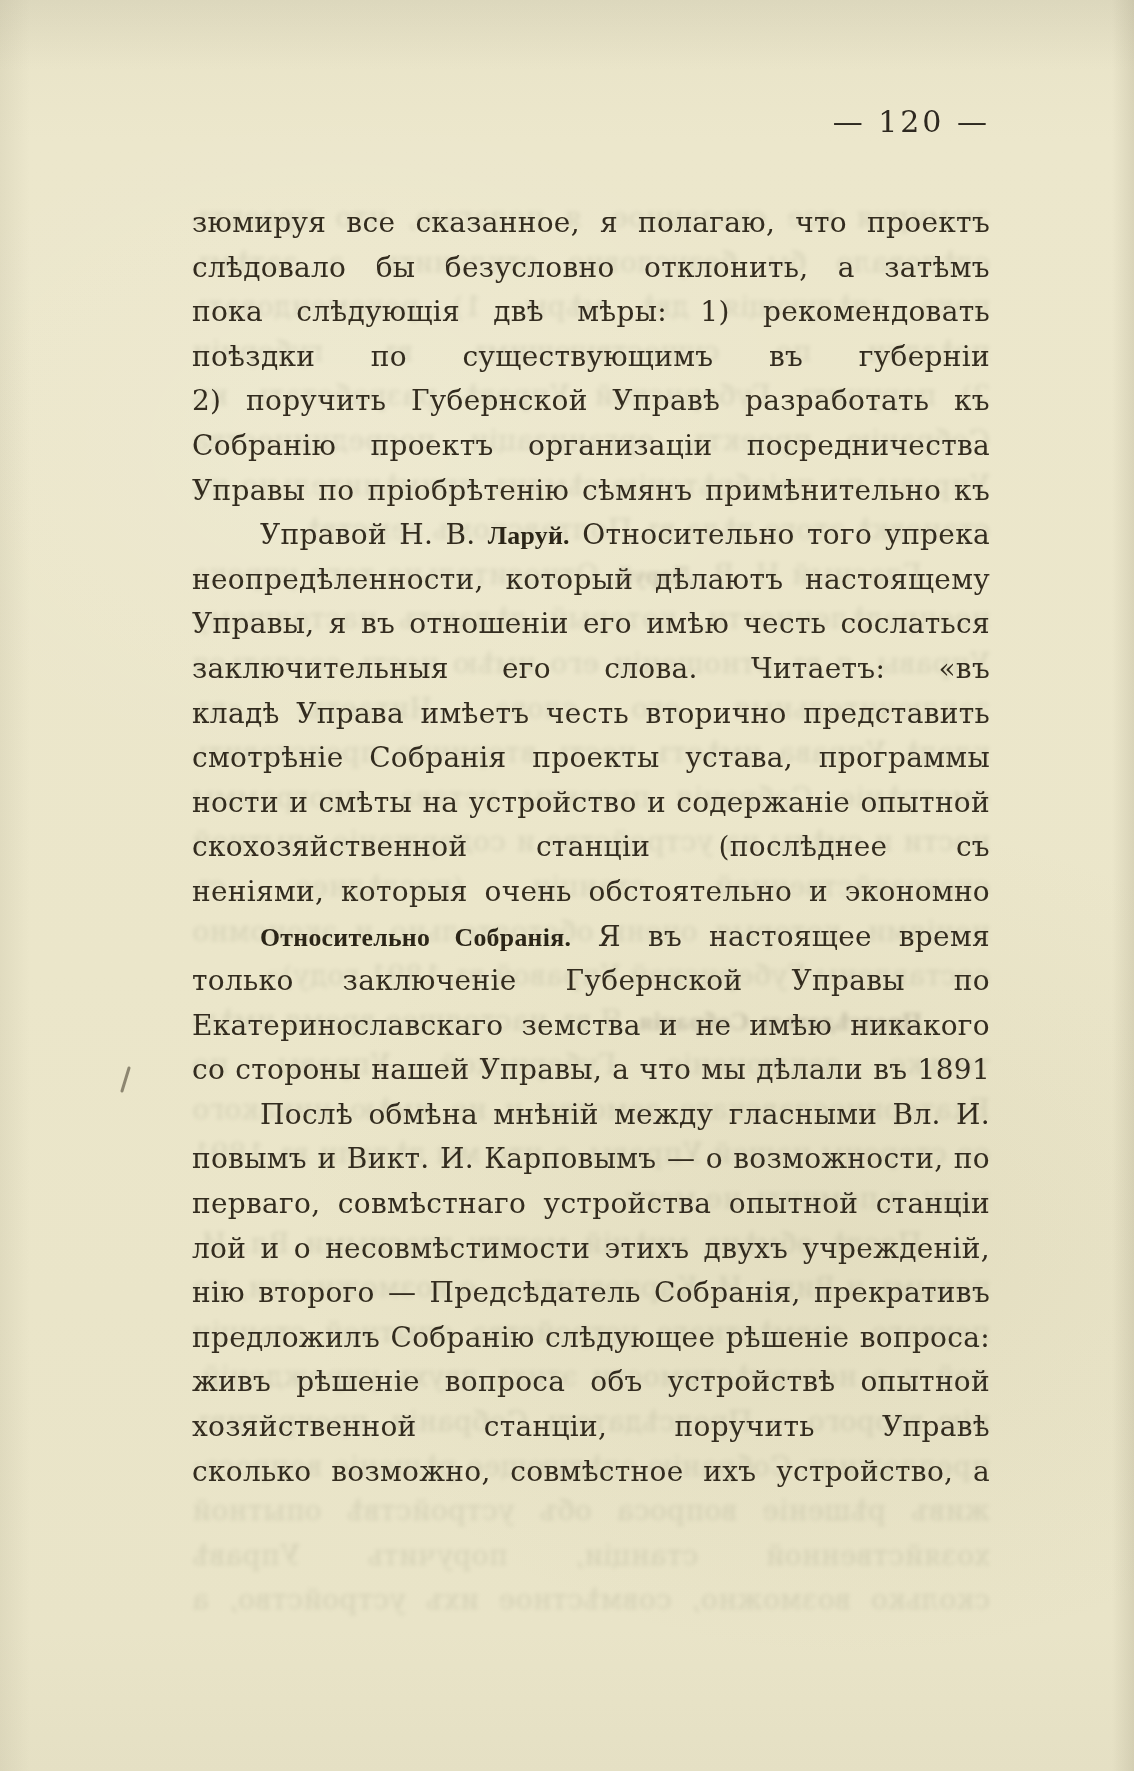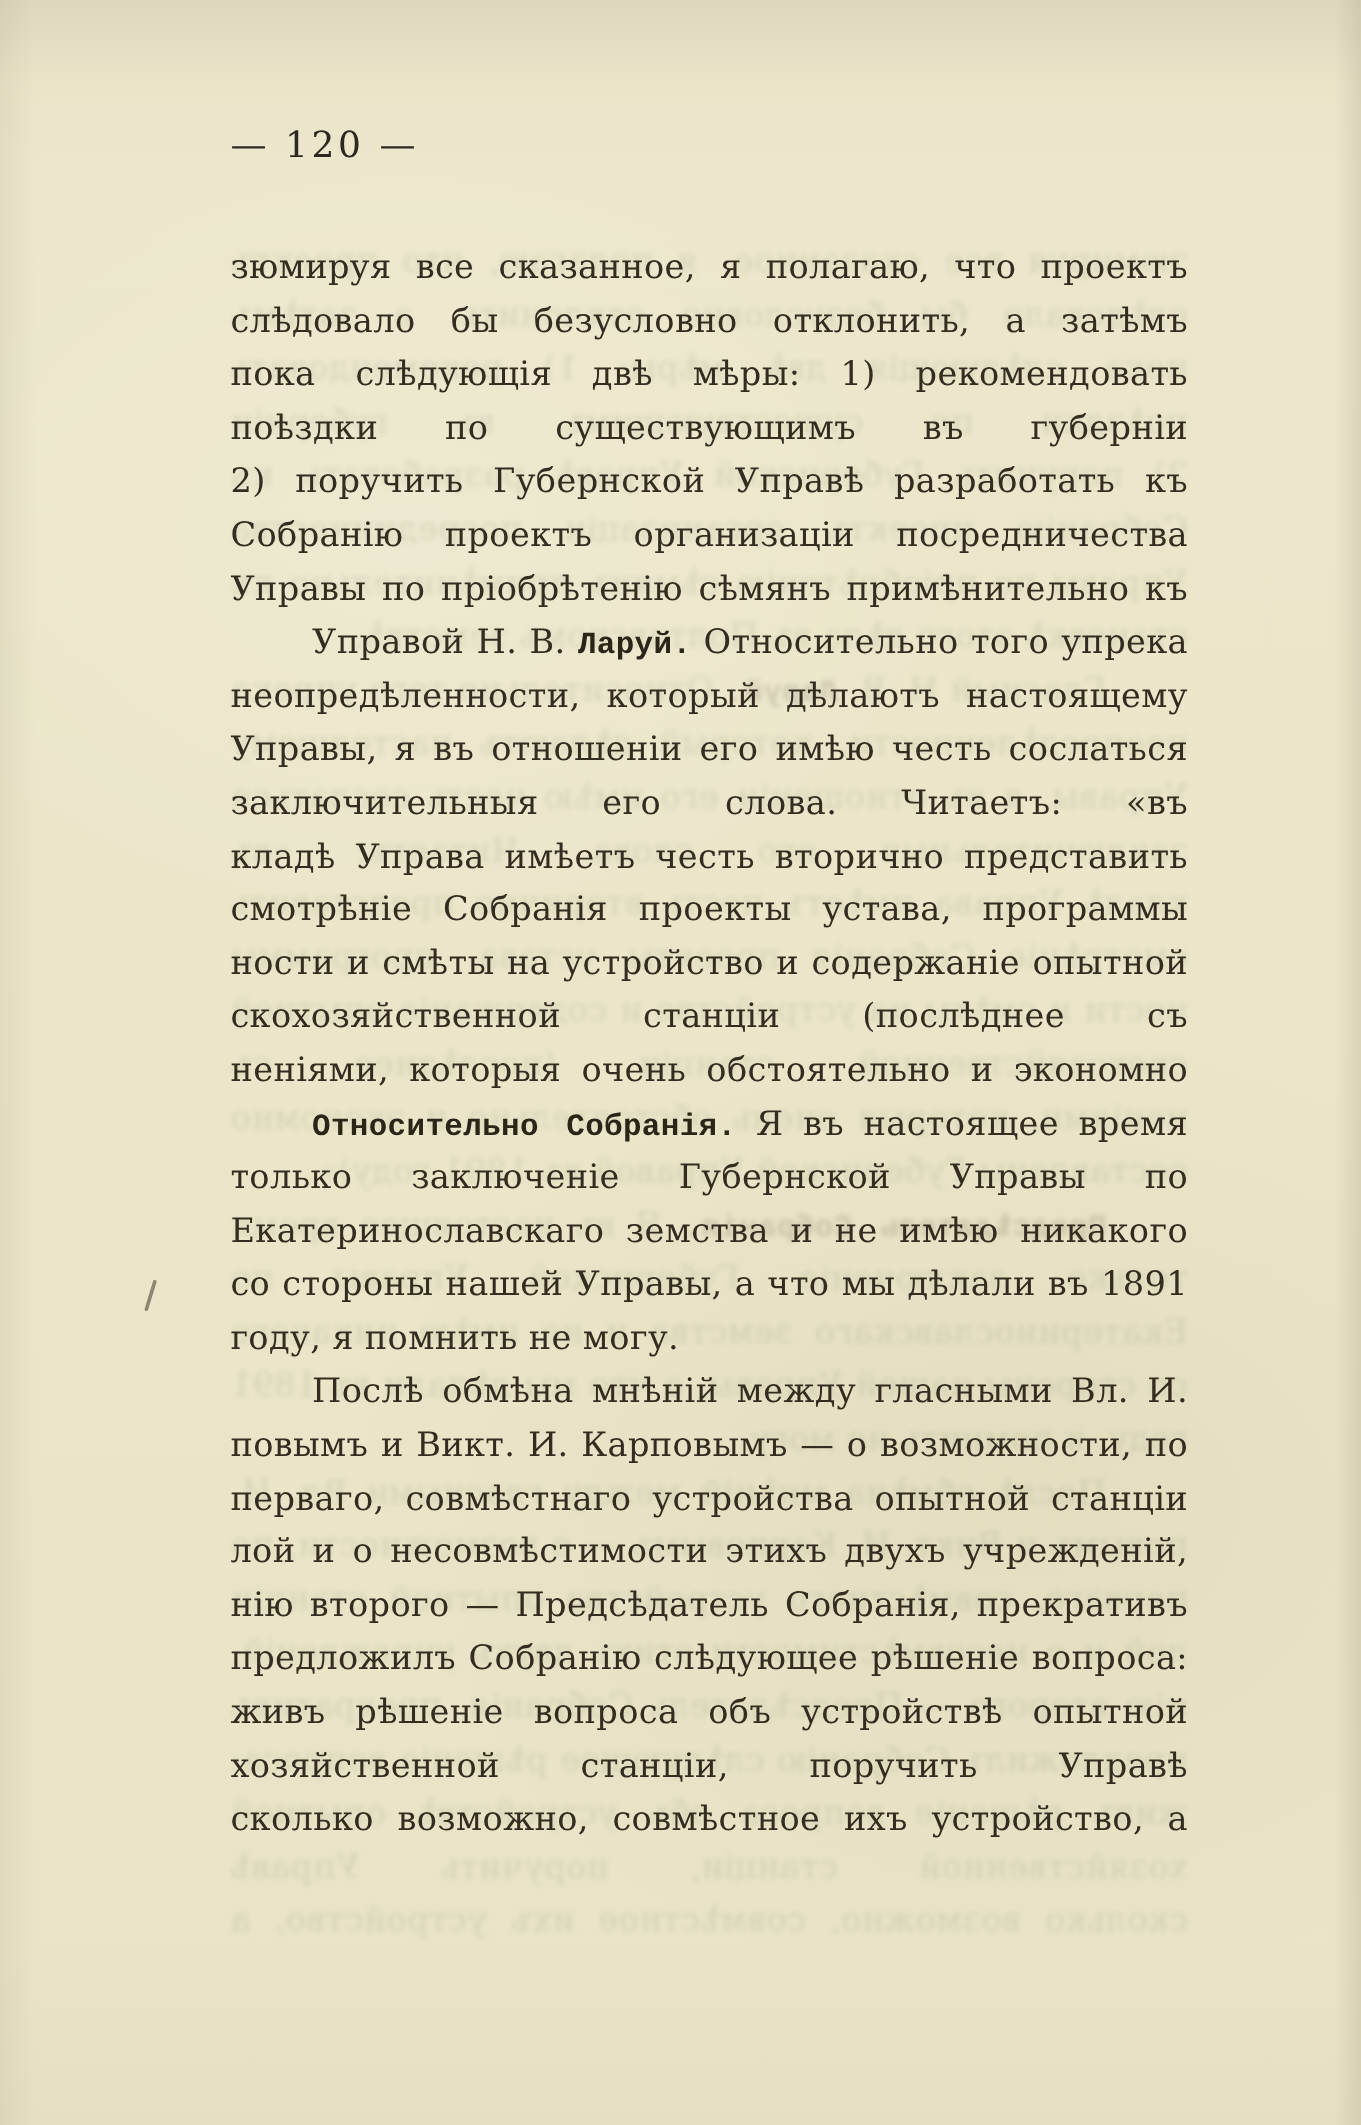--- a/index.html
+++ b/index.html
@@ -12,38 +12,38 @@
     background:
       linear-gradient(180deg, rgba(150,146,128,0.14) 0, rgba(150,146,128,0.0) 70px),
       linear-gradient(270deg, rgba(120,113,88,0.16) 0, rgba(120,113,88,0.0) 22px),
       linear-gradient(90deg, rgba(130,123,98,0.10) 0, rgba(130,123,98,0.0) 30px),
       radial-gradient(ellipse 700px 500px at 30% 25%, rgba(255,255,252,0.10), rgba(255,255,252,0) 70%),
       radial-gradient(ellipse 800px 600px at 75% 70%, rgba(168,158,116,0.10), rgba(168,158,116,0) 70%),
       linear-gradient(180deg, #e8e3c7 0%, #ece7cc 8%, #ebe6ca 55%, #e9e4c8 92%, #e5e0c4 100%);
   }
   .pagenum{
     position:absolute; top:104px; left:192px; width:798px;
-    text-align:left;
+    text-align:right;
     font-size:30px; letter-spacing:3px;
     color:#2e2920;
   }
   .textblock{
     position:absolute; top:201px; left:192px; width:798px;
     font-size:28px; line-height:44.6px; letter-spacing:0.3px;
   }
   .para{margin:0;}
   .line{
     height:44.6px; overflow:hidden;
     text-align:justify; text-align-last:justify;
     white-space:normal;
   }
   .line.ind{text-indent:68px;}
   .line.last{text-align-last:left;}
   .bn{
-    font-family:Liberation Mono, monospace;
+    font-family:Liberation Serif, serif;
     font-weight:700; font-size:0.92em;
     color:#2b2517;
   }
   
   .ghost{
     position:absolute; top:196px; left:186px; width:810px; height:1480px;
     transform:scaleX(-1);
     filter:blur(2.2px);
     opacity:0.16;
     color:#6e7257;
@@ -130,21 +130,20 @@
         <div class="line">смотрѣніе Собранія проекты устава, программы дѣятель-</div>
         <div class="line">ности и смѣты на устройство и содержаніе опытной сель-</div>
         <div class="line">скохозяйственной станціи (послѣднее съ нѣкоторыми измѣ-</div>
         <div class="line">неніями, которыя очень обстоятельно и экономно были</div>
       </div>
       <div class="para">
         <div class="line ind"><span class="bn">Относительно Собранія.</span><span> Я въ настоящее время имѣю</span></div>
         <div class="line">только заключеніе Губернской Управы по ходатайству</div>
         <div class="line">Екатеринославскаго земства и не имѣю никакого проекта</div>
         <div class="line">со стороны нашей Управы, а что мы дѣлали въ 1891</div>
-        <div class="line last">году, я помнить не могу.</div>
       </div>
       <div class="para">
         <div class="line ind">Послѣ обмѣна мнѣній между гласными Вл. И. Кар-</div>
         <div class="line">повымъ и Викт. И. Карповымъ — о возможности, по мнѣнію</div>
         <div class="line">перваго, совмѣстнаго устройства опытной станціи со шко-</div>
         <div class="line">лой и о несовмѣстимости этихъ двухъ учрежденій, по мнѣ-</div>
         <div class="line">нію второго — Предсѣдатель Собранія, прекративъ пренія,</div>
         <div class="line">предложилъ Собранію слѣдующее рѣшеніе вопроса: отло-</div>
         <div class="line">живъ рѣшеніе вопроса объ устройствѣ опытной сельско-</div>
         <div class="line">хозяйственной станціи, поручить Управѣ сообразить, на-</div>

